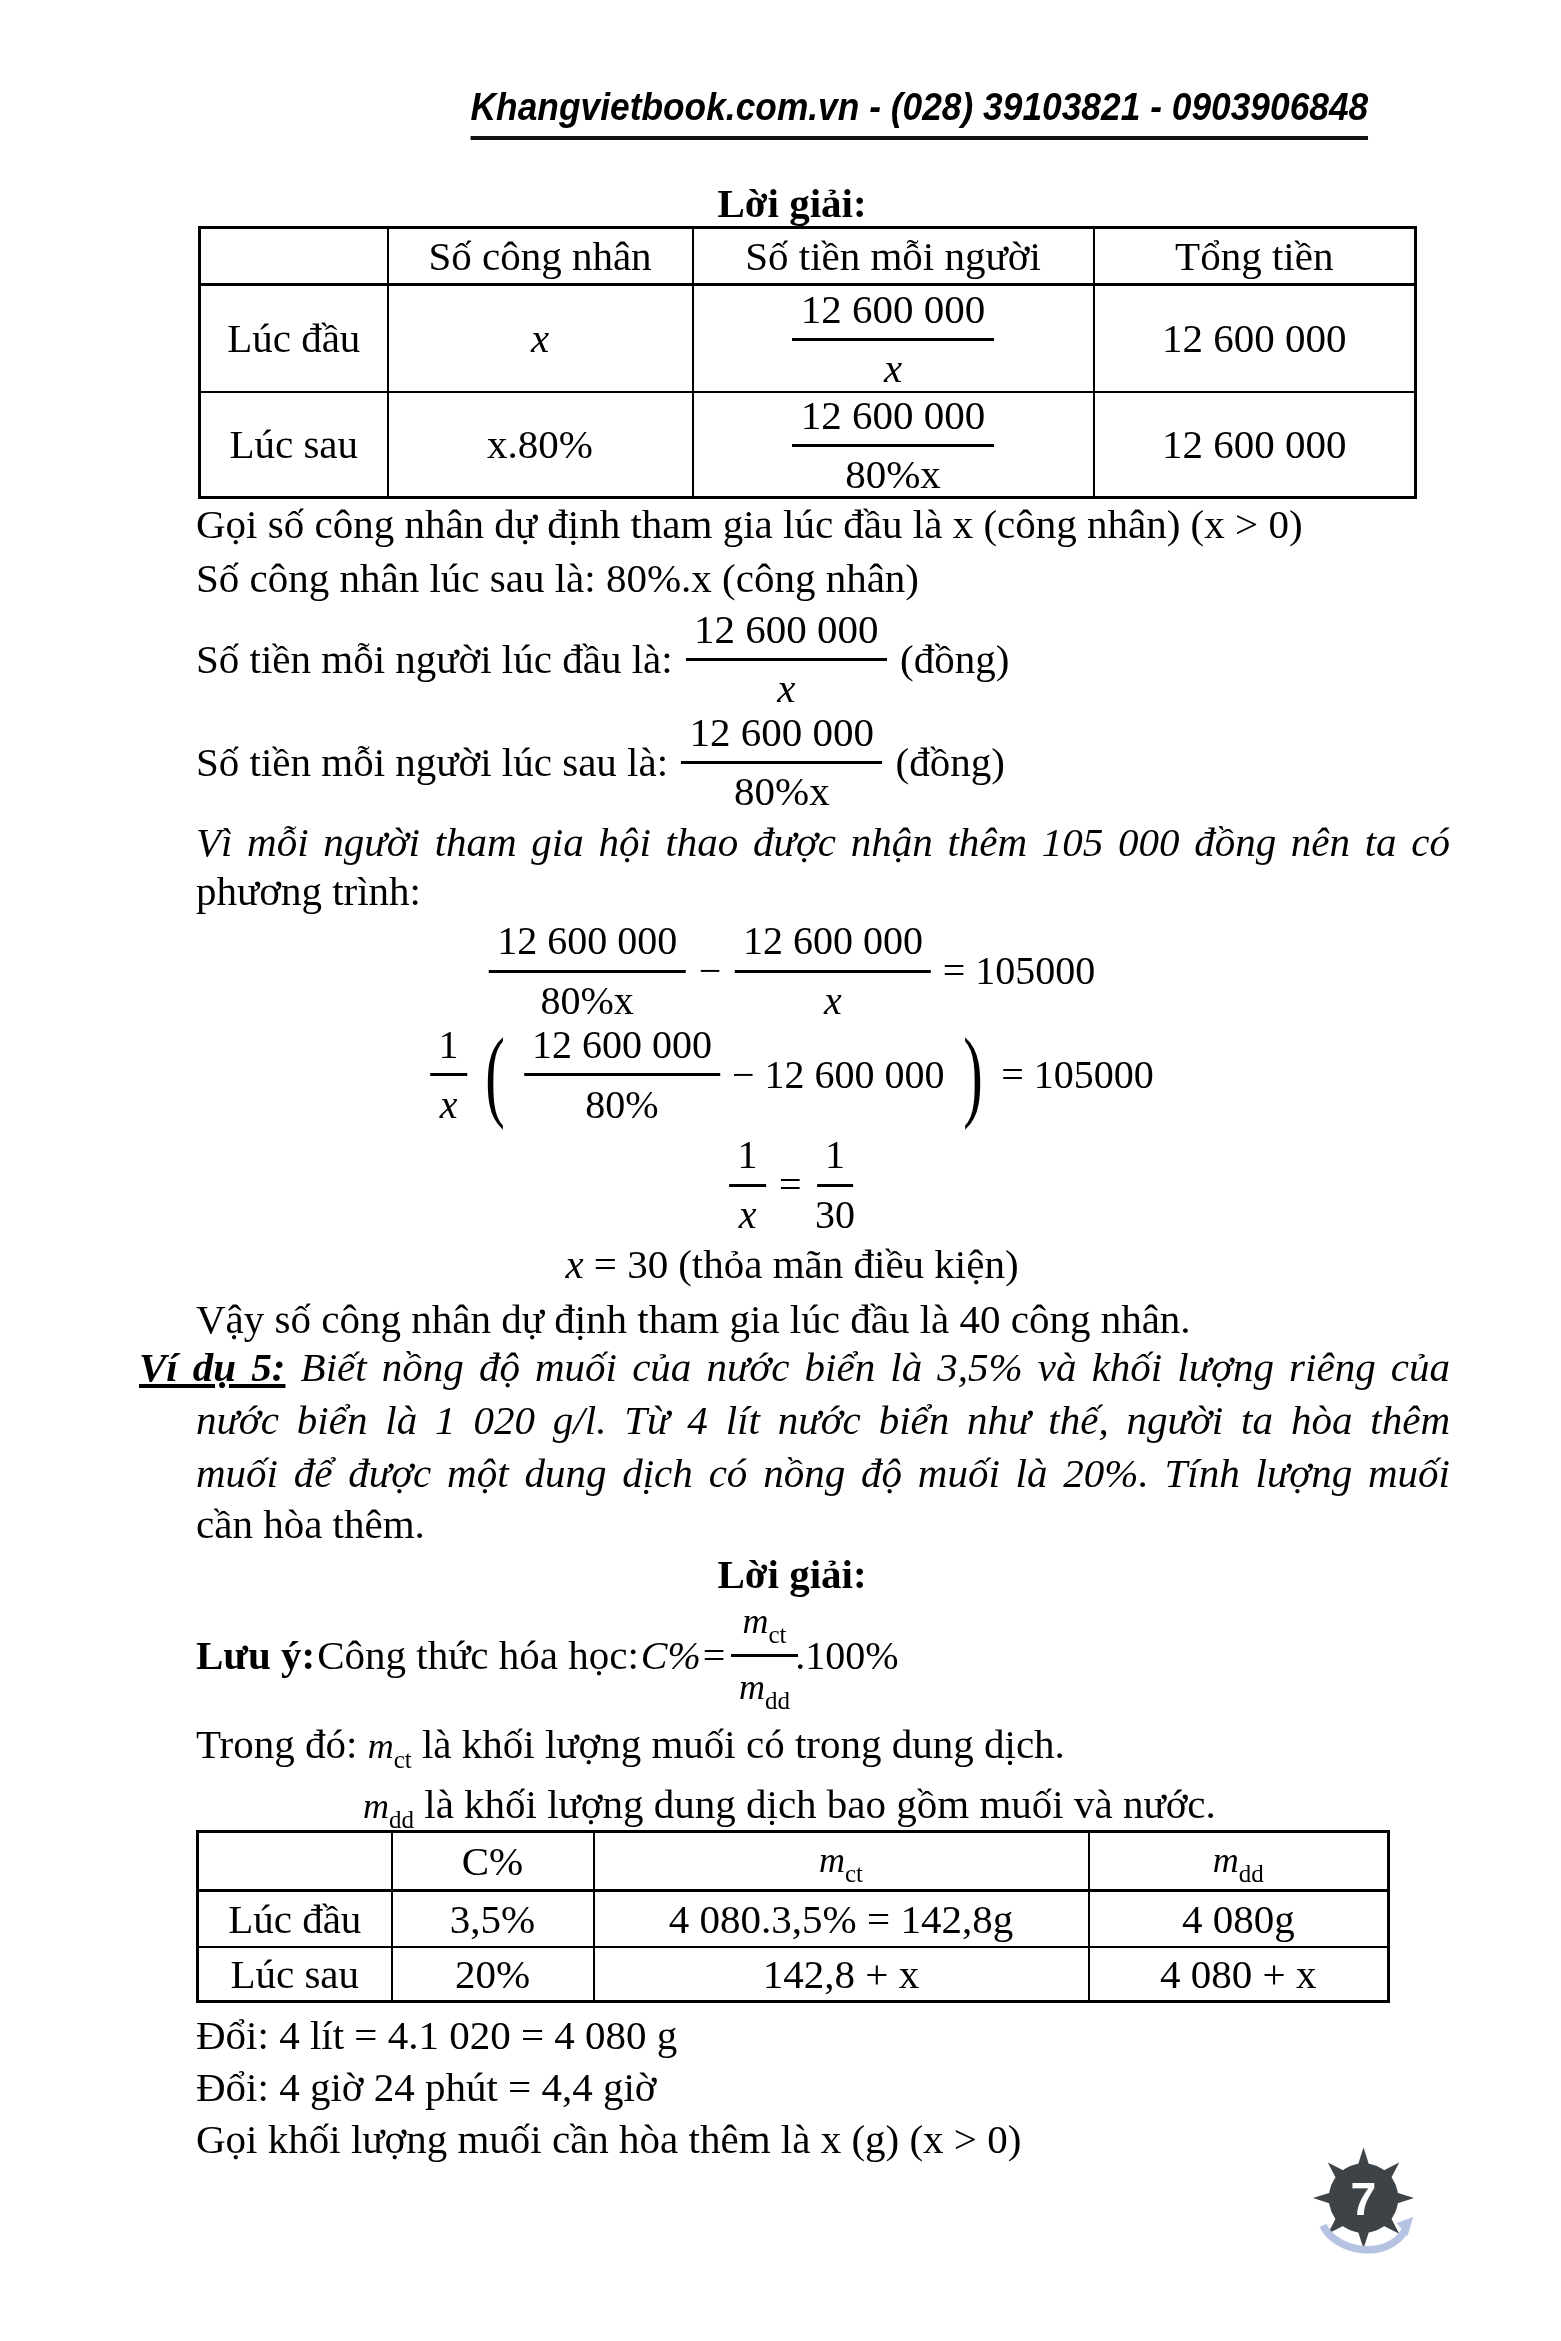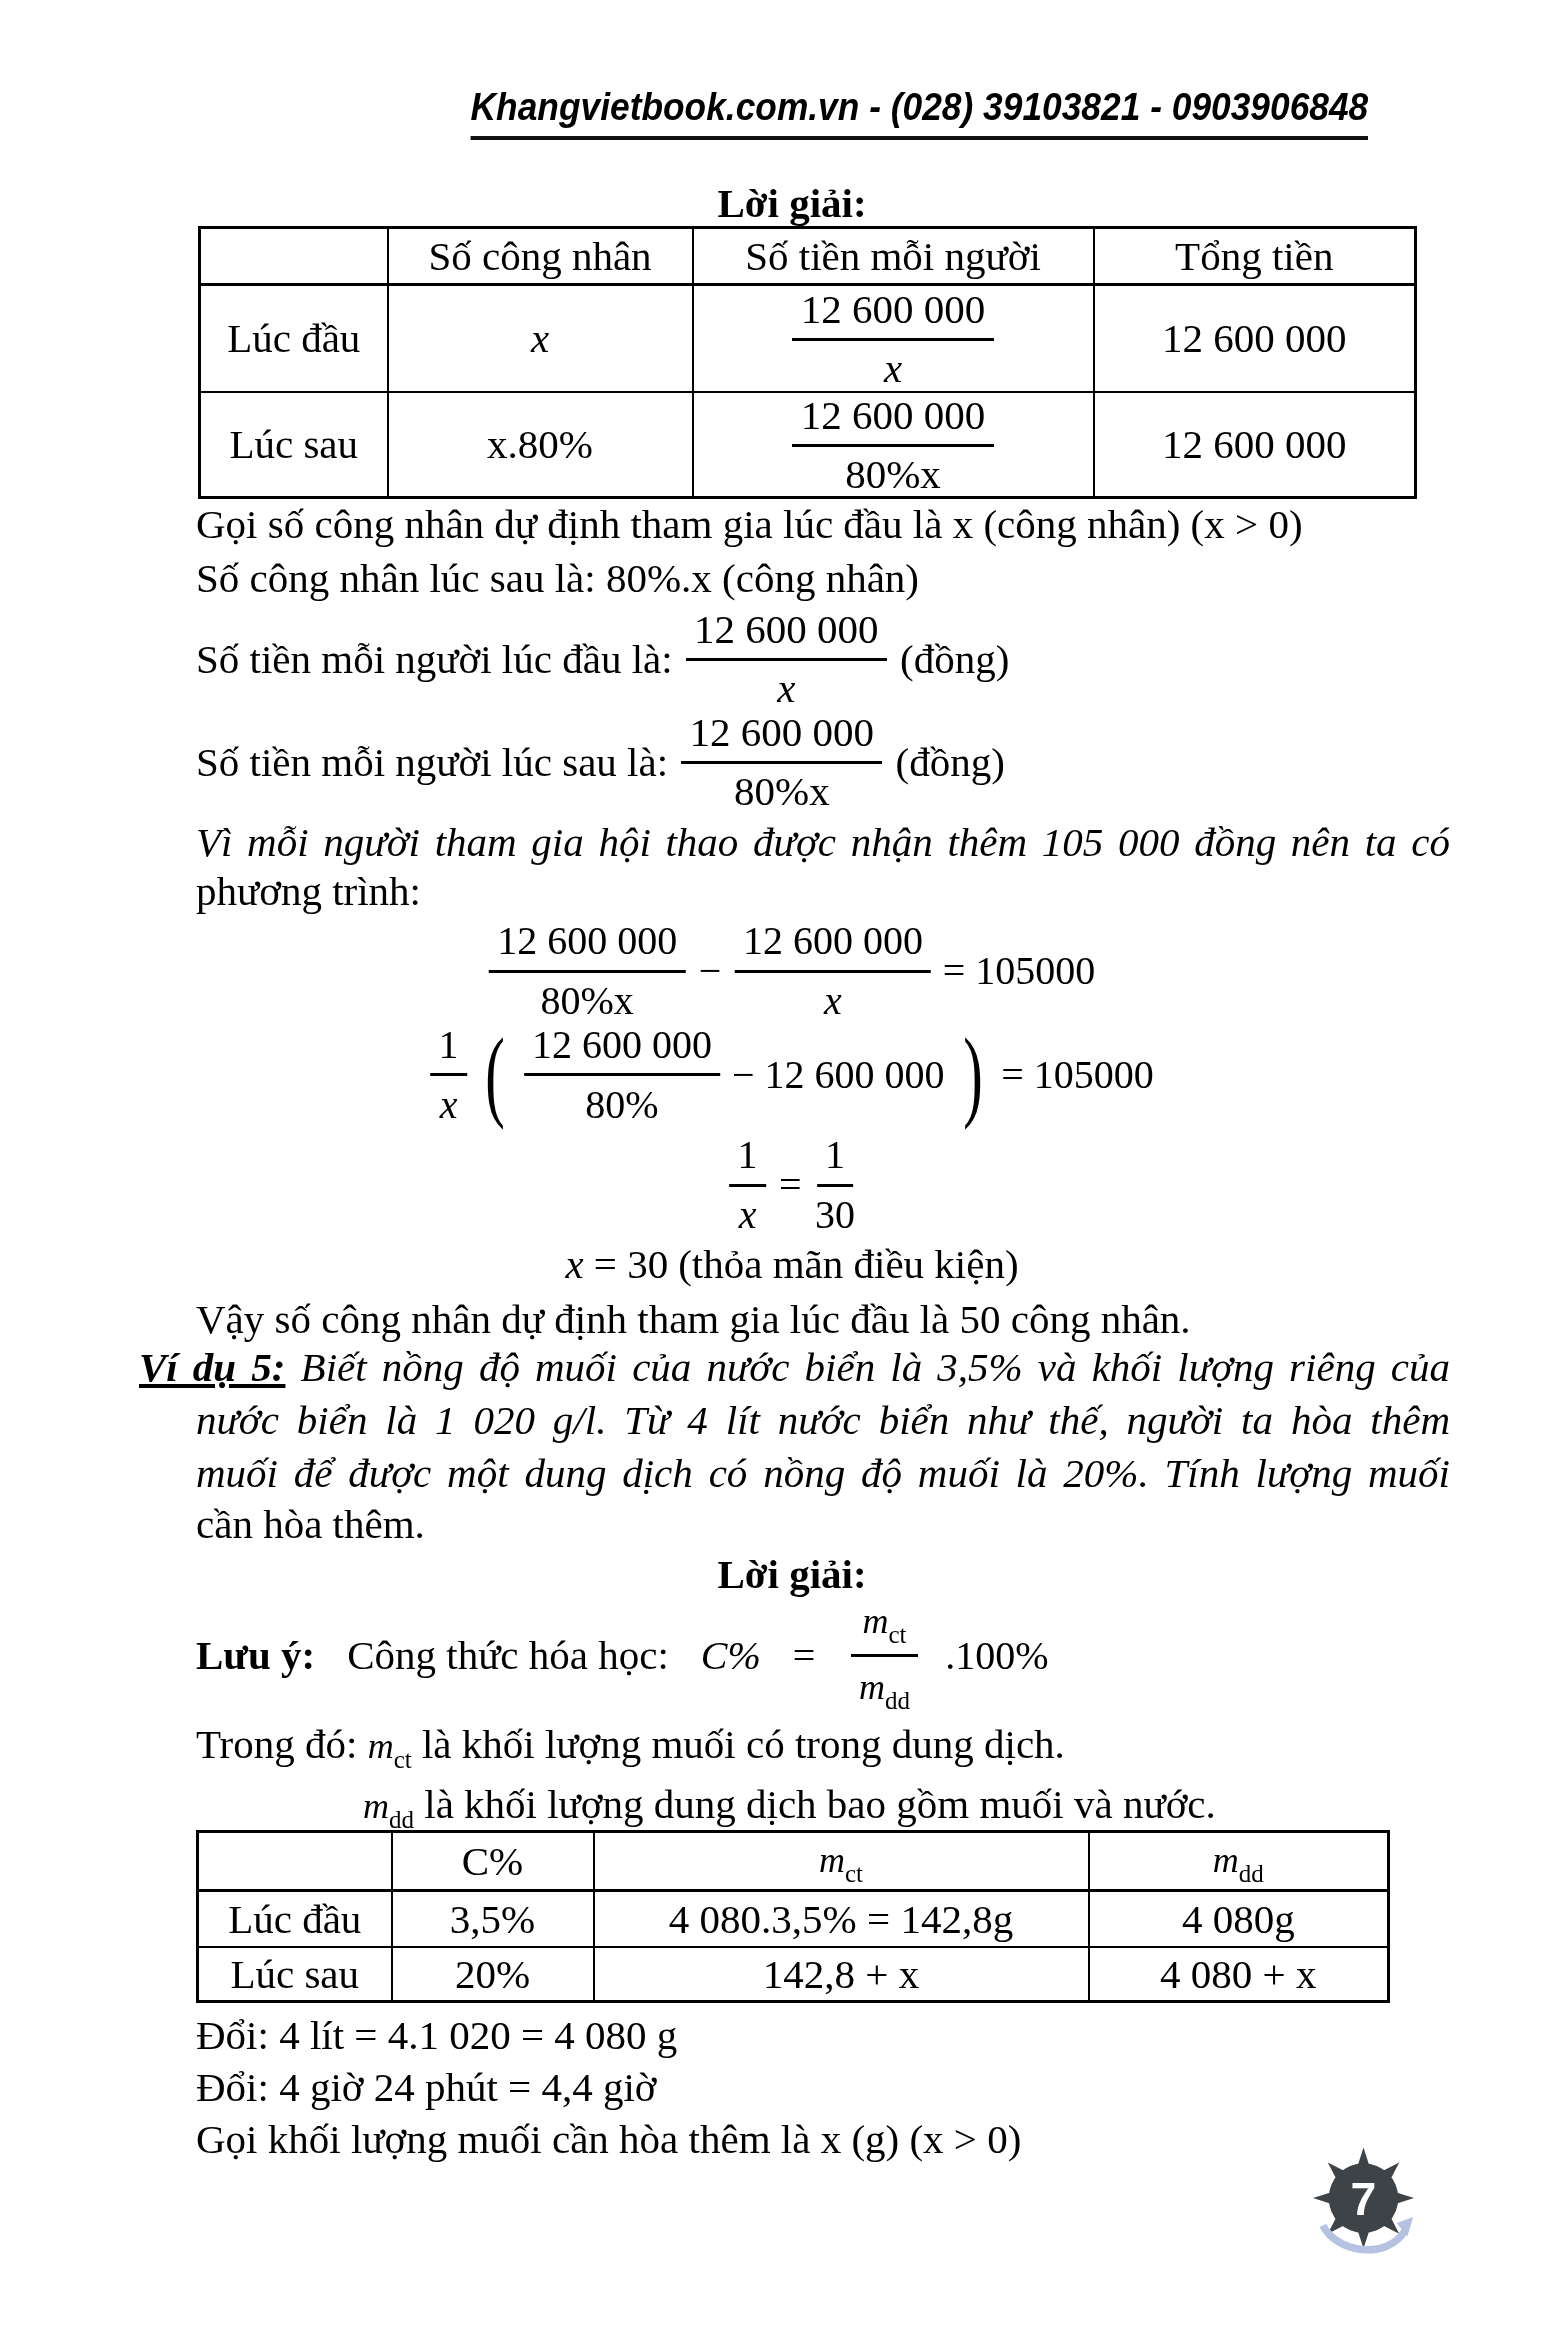--- a/index.html
+++ b/index.html
@@ -51,21 +51,21 @@
   .eq{display:flex;align-items:center;gap:11.6px;font-size:40px;white-space:nowrap;}
   .eq .frac .num,.eq .frac .den{line-height:1.05;}
   .bigp{font-size:101px;line-height:1;font-weight:400;transform:scaleX(0.58);}
   .op{padding:0 1.7px;}
 
   
   .msym{font-style:italic;font-size:36px;}
   .msub{font-size:25px;vertical-align:-10px;letter-spacing:0;}
   .chemfrac .num,.chemfrac .den{padding-left:11.6px;padding-right:11.6px;}
 
-  .luuy-row{display:flex;align-items:center;gap:32px;height:104px;white-space:nowrap;}
+  .luuy-row{display:flex;align-items:center;gap:2px;height:104px;white-space:nowrap;}
 
   
   .badge{left:1289px;top:2136px;width:149px;height:149px;}
   .badge-num{font-family:"Liberation Sans","DejaVu Sans",sans-serif;font-weight:bold;font-size:56px;fill:#fff;}
 </style>
 </head>
 <body>
 
 <div>
 
@@ -177,21 +177,21 @@
       <span class="den">30</span>
     </span>
   </div>
 
   <div class="abs eq center-x" style="top:1237px;height:54px;font-size:41px;gap:10px;">
     <span class="vx">x</span>
     <span>= 30</span>
     <span>(thỏa mãn điều kiện)</span>
   </div>
 
-  <div class="abs line" style="top:1292px;left:196px;">Vậy số công nhân dự định tham gia lúc đầu là 50 công nhân.</div>
+  <div class="abs line" style="top:1292px;left:196px;">Vậy số công nhân dự định tham gia lúc đầu là 40 công nhân.</div>
 
   <div class="abs wrapline just" style="top:1340px;left:139px;width:1311px;">
     <span class="bold ul">Ví dụ 5:</span>
     <span>Biết nồng độ muối của nước biển là 3,5% và khối lượng riêng của</span>
   </div>
   <div class="abs wrapline just" style="top:1393px;left:196px;width:1254px;">nước biển là 1 020 g/l. Từ 4 lít nước biển như thế, người ta hòa thêm</div>
   <div class="abs wrapline just" style="top:1446px;left:196px;width:1254px;">muối để được một dung dịch có nồng độ muối là 20%. Tính lượng muối</div>
   <div class="abs line" style="top:1497px;left:196px;">cần hòa thêm.</div>
 
   <div class="abs sec-title center-x" style="top:1551px;">Lời giải:</div>

